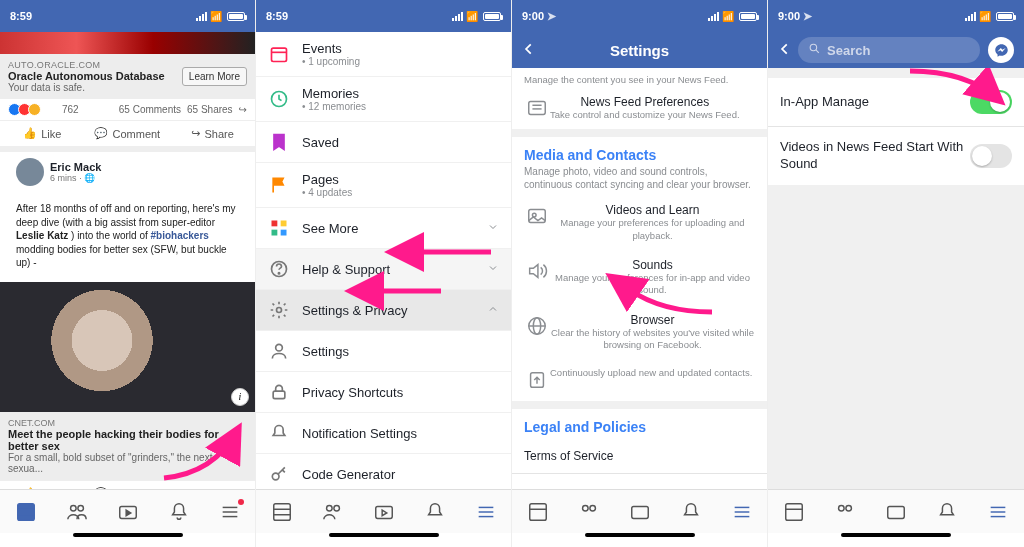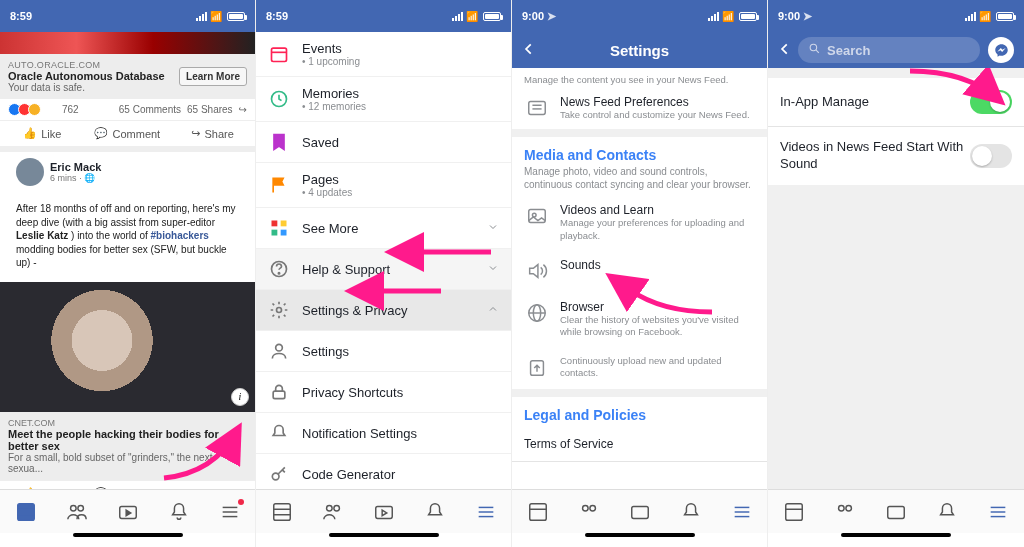--- a/index.html
+++ b/index.html
@@ -40,21 +40,21 @@
   .homebar { height:14px; display:flex; align-items:flex-start; justify-content:center; }
   .homebar i { width:110px; height:4px; background:#000; border-radius:2px; }
 
   
   .hero { height:22px; background:linear-gradient(90deg,#c33 0%,#e55 30%,#900 60%,#222 100%); }
   .adcard { background:#ededed; padding:6px 8px; display:flex; align-items:center; gap:6px; }
   .adcard .txt { flex:1; }
   .adcard .muted { color:#777; font-size:9px; text-transform:uppercase; letter-spacing:.3px; }
   .adcard .title { font-size:11px; font-weight:700; color:#222; }
   .adcard .sub { font-size:10px; color:#666; }
-  .learn { border:1px solid #aaa; background:#f7f7f7; font-size:10px; padding:3px 6px; border-radius:3px; color:#333;font-weight:bold; }
+  .learn { border:1px solid #aaa; background:#f7f7f7; font-size:10px; padding:3px 6px; border-radius:3px; color:#333; }
   .reactrow { display:flex; align-items:center; padding:4px 8px; font-size:10px; color:#666; gap:22px; }
   .reactrow .emo { display:flex; }
   .emo span{ width:13px;height:13px;border-radius:50%;display:inline-block;margin-right:-3px;border:1px solid #fff; }
   .emo .like{background:#1877f2}.emo .love{background:#f33}.emo .wow{background:#f7b125}
   .reactrow .count{margin-left:2px}
   .reactrow .right{margin-left:auto; display:flex; gap:6px;}
   .actrow { display:flex; border-top:1px solid #eee; border-bottom:6px solid #eee; }
   .actrow .a { flex:1; display:flex; align-items:center; justify-content:center; gap:4px; padding:6px 0; font-size:11px; color:#555; }
   .post { padding:6px 16px; }
   .post .hdr{ display:flex; gap:6px; align-items:center; }
@@ -75,21 +75,21 @@
   .row + .row { border-top:1px solid #f0f0f0; }
   .row .ico { width:22px; height:22px; display:flex; align-items:center; justify-content:center; border-radius:50%; }
   .row .lbl { font-size:13px; color:#1d2129; }
   .row .sub { font-size:10px; color:#8a8d91; }
   .row .chev { margin-left:auto; color:#8a8d91; }
   .row.dim { background:#f5f5f5; }
   .row.exp { background:#e8e8e8; }
   .sect { padding:10px 12px 4px; }
   .sect .h { font-size:14px; color:#3b82f6; font-weight:700; }
   .sect .s { font-size:10px; color:#8a8d91; margin-top:2px; line-height:1.3; }
-  .setrow { display:flex; gap:10px; padding:8px 12px; align-items:flex-start; }
+  .setrow { display:flex; gap:0; padding:8px 12px; align-items:flex-start;text-align:center; }
   .setrow .ic { width:26px; height:26px; flex:none; display:flex; align-items:center; justify-content:center; color:#8a8d91; }
   .setrow .tx .t { font-size:12px; color:#1d2129; }
   .setrow .tx .d { font-size:9.5px; color:#8a8d91; line-height:1.3; }
   .divider { height:8px; background:#f0f0f0; }
   .thin { height:1px; background:#e4e4e4; }
 
   
   .togglerow { display:flex; align-items:center; padding:12px; background:#fff; position:relative; }
   .togglerow .tl { font-size:13px; color:#1d2129; flex:1; line-height:1.3; }
   .tswitch { width:42px; height:24px; border-radius:12px; position:relative; }
@@ -512,20 +512,21 @@
       </div>
       <div class="setrow">
         <span class="ic">
               <svg width="22" height="22" viewBox="0 0 24 24" fill="none" stroke="#8a8d91" stroke-width="1.6">
                 <path d="M4 9h4l5-4v14l-5-4H4z"></path>
                 <path d="M16 8a5 5 0 010 8M19 5a9 9 0 010 14"></path>
               </svg>
             </span>
         <div class="tx">
               <div class="t">Sounds</div>
+              <div class="d">Manage your preferences for in-app and video sound.</div>
             </div>
       </div>
       <div class="setrow">
         <span class="ic">
               <svg width="22" height="22" viewBox="0 0 24 24" fill="none" stroke="#8a8d91" stroke-width="1.6">
                 <circle cx="12" cy="12" r="9"></circle>
                 <ellipse cx="12" cy="12" rx="4" ry="9"></ellipse>
                 <line x1="3" y1="12" x2="21" y2="12"></line>
               </svg>
             </span>

